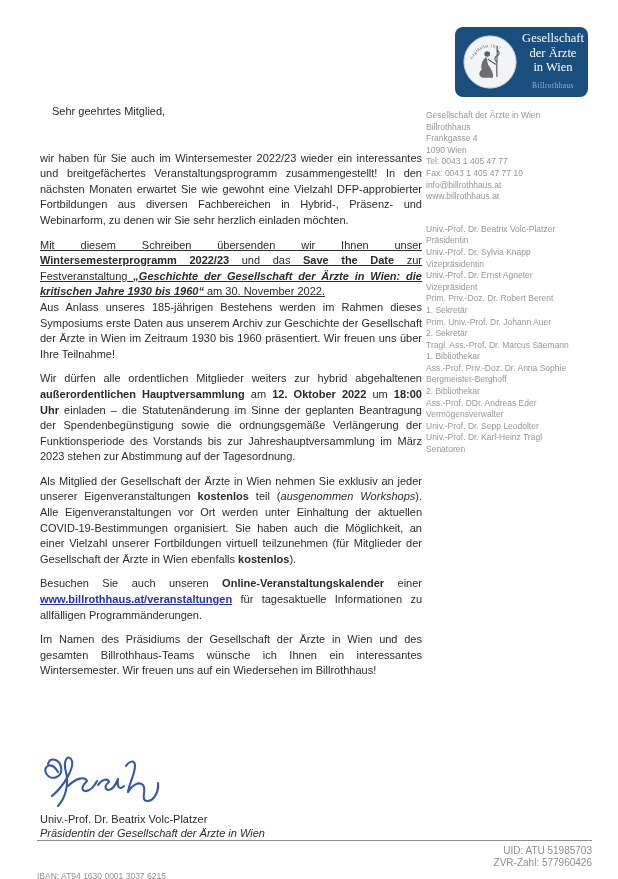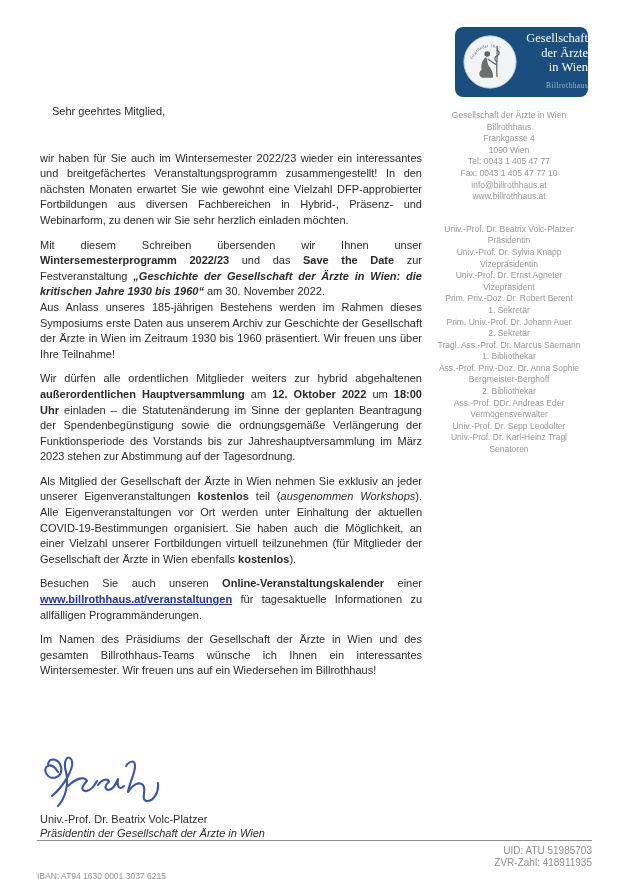--- a/index.html
+++ b/index.html
@@ -8,38 +8,38 @@
     font-family:"Liberation Sans",sans-serif;color:#2b2b2b;
   }
 
   
   .logo{
     position:absolute;left:455px;top:27px;width:133px;height:70px;
     background:var(--logo-blue,#1a4e7e);border-radius:8px;
     display:flex;align-items:center;box-sizing:border-box;
   }
   .emblem{width:56px;height:56px;margin-left:7px;flex:none;}
-  .logo-text{flex:1;text-align:right;color:#fff;
+  .logo-text{flex:1;text-align:center;color:#fff;
     font-family:"Liberation Serif",serif;font-size:12.5px;line-height:14.5px;}
   .logo-sub{font-size:7.5px;color:#9fb6cd;margin-top:4px;letter-spacing:.4px;
     font-family:"Liberation Serif",serif;}
 
   
   .sidebar{
-    position:absolute;left:426px;top:110px;width:166px;text-align:center;
+    position:absolute;left:426px;top:110px;width:166px;text-align:left;
     color:#969696;font-size:8.5px;line-height:11.6px;
   }
   .board{margin-top:21px;}
 
   
   .main{position:absolute;left:40px;top:104px;width:382px;
     font-size:11px;line-height:15.6px;}
   .salutation{margin:0 12px 31px;}
   .para{margin:0 0 9px;text-align:justify;}
-  .para.joined{margin-bottom:0;}
+  .para.joined{margin-bottom:0;text-decoration:underline;}
   .b{font-weight:bold;}
   .i{font-style:italic;}
   .bi{font-weight:bold;font-style:italic;}
   a.link{color:var(--link-blue,#2230c0);font-weight:bold;text-decoration:underline;cursor:pointer;}
 
   
   .sig-block{position:absolute;left:40px;top:752px;}
   .sig-svg{display:block;}
   .signer-name{font-size:11px;line-height:14px;margin-top:2px;}
   .signer-title{font-size:11px;line-height:14px;font-style:italic;}
@@ -198,16 +198,16 @@
   <div class="footer-left">
 
       <div>IBAN: AT94 1630 0001 3037 6215</div>
 
       <div>BIC/SWIFT: BTVAAT22XXX</div>
     </div>
   <div class="footer-right">
 
       <div>UID: ATU 51985703</div>
 
-      <div>ZVR-Zahl: 418911935</div>
+      <div>ZVR-Zahl: 577960426</div>
     </div>
 
 </div>
 
 </body></html>

